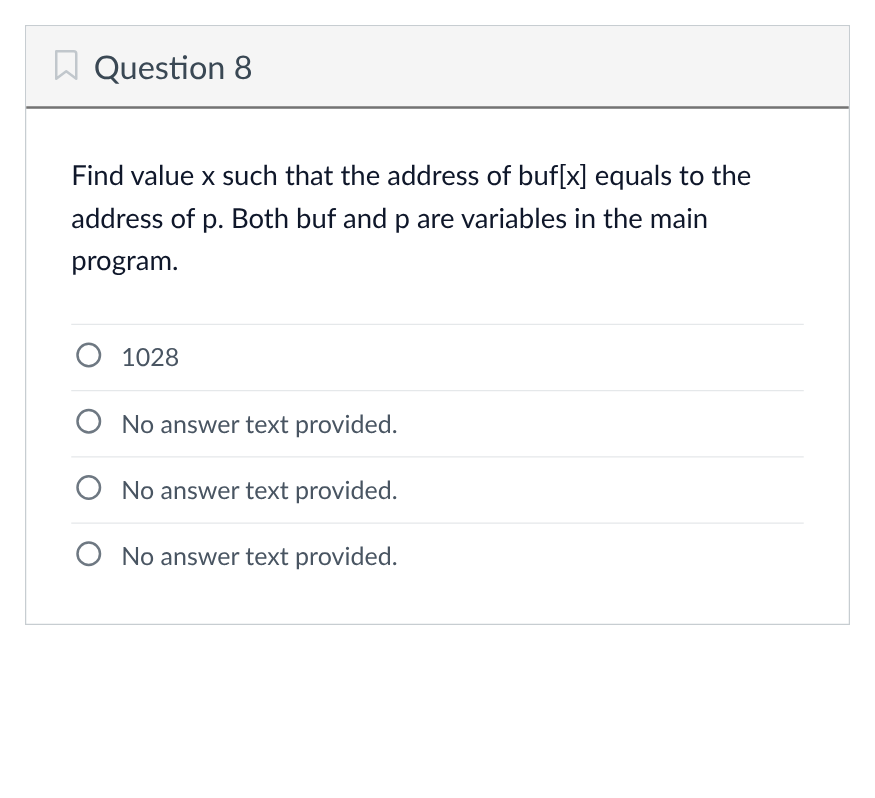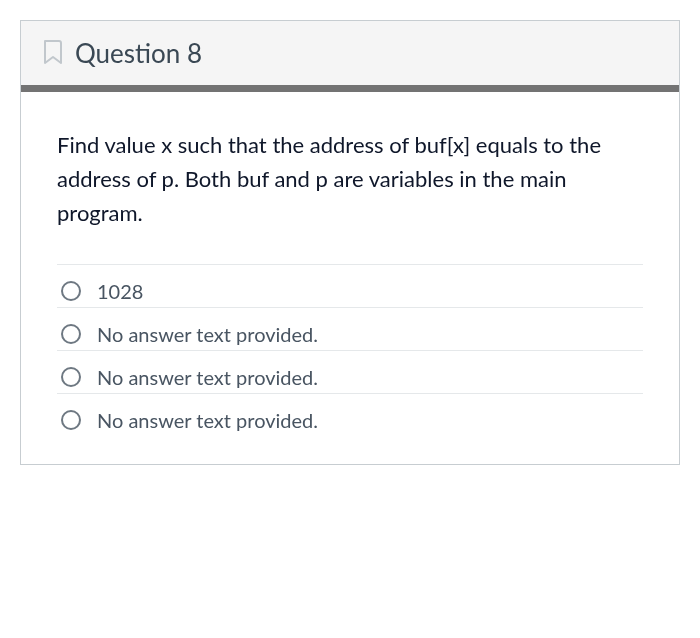--- a/index.html
+++ b/index.html
@@ -17,21 +17,21 @@
     }
     .question-card {
       border: 1px solid #c7cdd1;
       background: #ffffff;
     }
     .question-header {
       display: flex;
       align-items: center;
       padding: 16px 20px;
       background: #f5f5f5;
-      border-bottom: 7px solid #737373;
+      border-bottom: 2px solid #737373;
     }
     .question-header .bookmark-icon {
       margin-right: 10px;
       display: flex;
       align-items: center;
     }
     .question-title {
       font-size: 26px;
       font-weight: 400;
       color: #3a4854;
@@ -44,22 +44,21 @@
       line-height: 1.55;
       color: #0f172a;
       margin-bottom: 34px;
       font-weight: 400;
     }
     .options {
       border-top: 1px solid #e5e8ea;
     }
     .option {
       display: flex;
-      align-items: center;
-      padding: 14px 0 4px 4px;
+      padding: 14px 0 14px 4px;
       border-bottom: 1px solid #e5e8ea;
       cursor: pointer;
     }
     .option:last-child {
       border-bottom: none;
     }
     .radio {
       width: 20px;
       height: 20px;
       border: 2px solid #6e7882;

